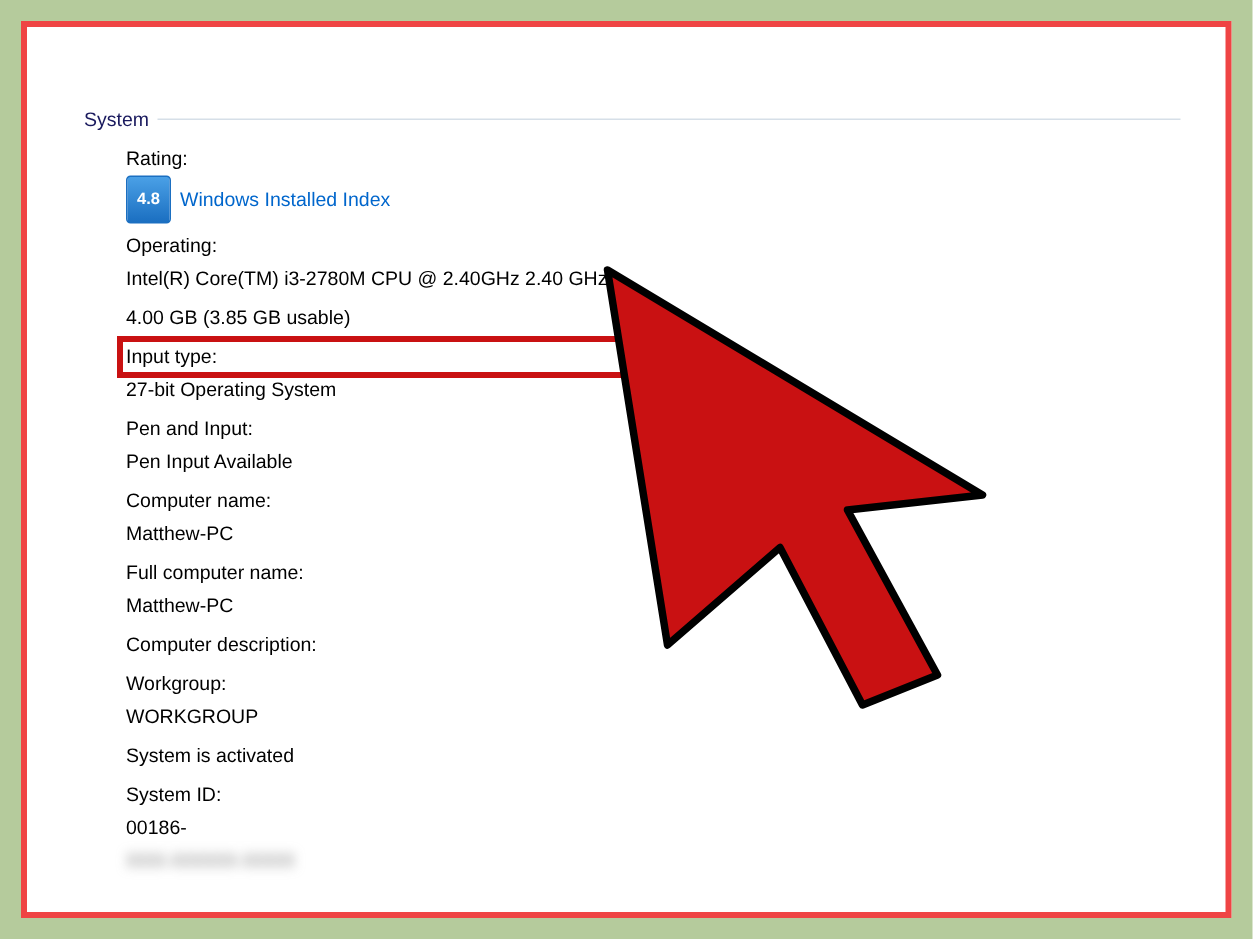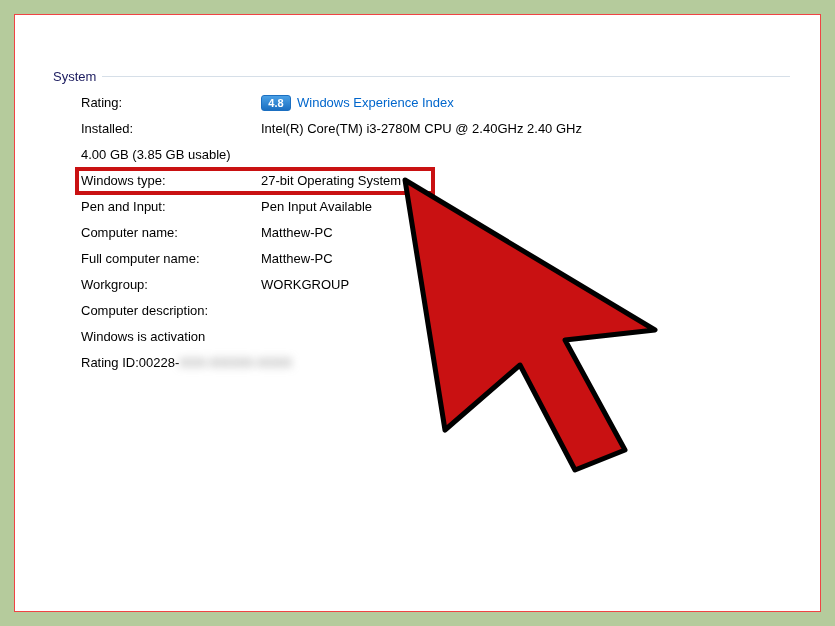--- a/index.html
+++ b/index.html
@@ -14,21 +14,21 @@
     overflow: hidden;
     position: relative;
   }
   .outer {
     position: absolute;
     left: 14px;
     top: 14px;
     right: 14px;
     bottom: 14px;
     background: #fff;
-    border: 1px solid #ef4444;
+    border: 4px solid #ef4444;
     padding: 18px 30px 18px 38px;
   }
   .section-header {
     display: flex;
     align-items: center;
     margin-top: 22px;
     margin-bottom: 8px;
     color: #1a1a5e;
   }
   .section-header:first-of-type { margin-top: 36px; }
@@ -40,41 +40,42 @@
   .section-header .rule {
     flex: 1;
     height: 1px;
     background: #d6dfe8;
   }
   .row {
     display: flex;
     margin: 4px 0 4px 28px;
     line-height: 22px;
     position: relative;
+    flex-direction: column;
   }
   .label {
     width: 180px;
     color: #000;
   }
   .value {
     flex: 1;
     color: #000;
   }
   .rating-row .value {
     display: flex;
     align-items: center;
     gap: 6px;
   }
   .wei-link { color: #0066cc; }
   .badge {
     display: inline-flex;
     align-items: center;
     justify-content: center;
     width: 30px;
-    height: 16px;
+    height: 32px;
     background: linear-gradient(#4aa0e6, #1b6fc1);
     color: #fff;
     font-size: 11px;
     font-weight: bold;
     border-radius: 3px;
     border: 1px solid #1b6fc1;
   }
   .highlight-box {
     position: absolute;
     left: -6px;
@@ -102,35 +103,35 @@
 
   <div class="section-header">
     <span class="title">System</span>
     <span class="rule"></span>
   </div>
 
   <div class="row rating-row">
     <span class="label">Rating:</span>
     <span class="value">
       <span class="badge">4.8</span>
-      <span class="wei-link">Windows Experience Index</span>
+      <span class="wei-link">Windows Installed Index</span>
     </span>
   </div>
 
   <div class="row">
-    <span class="label">Installed:</span>
+    <span class="label">Operating:</span>
     <span class="value">Intel(R) Core(TM) i3-2780M CPU @ 2.40GHz   2.40 GHz</span>
   </div>
 
   <div class="row">
     <span class="value">4.00 GB (3.85 GB usable)</span>
   </div>
 
   <div class="row">
-    <span class="label">Windows type:</span>
+    <span class="label">Input type:</span>
     <span class="value">27-bit Operating System</span>
     <span class="highlight-box"></span>
   </div>
 
   <div class="row">
     <span class="label">Pen and Input:</span>
     <span class="value">Pen Input Available</span>
   </div>
 
 
@@ -138,37 +139,37 @@
     <span class="label">Computer name:</span>
     <span class="value">Matthew-PC</span>
   </div>
 
   <div class="row">
     <span class="label">Full computer name:</span>
     <span class="value">Matthew-PC</span>
   </div>
 
   <div class="row">
+    <span class="label">Computer description:</span>
+    <span class="value"></span>
+  </div>
+
+  <div class="row">
     <span class="label">Workgroup:</span>
     <span class="value">WORKGROUP</span>
   </div>
 
-  <div class="row">
-    <span class="label">Computer description:</span>
-    <span class="value"></span>
-  </div>
-
 
   <div class="row">
-    <span>Windows is activation</span>
+    <span>System is activated</span>
   </div>
 
   <div class="row">
-    <span>Rating ID: </span>
-    <span>00228-</span>
+    <span>System ID: </span>
+    <span>00186-</span>
     <span class="blur">XXX-XXXXX-XXXX</span>
   </div>
 
 </div>
 
 <svg class="cursor" width="320" height="320" viewBox="0 0 320 320">
   <path d="M 10 10
            L 260 160
            L 170 170
            L 230 280

